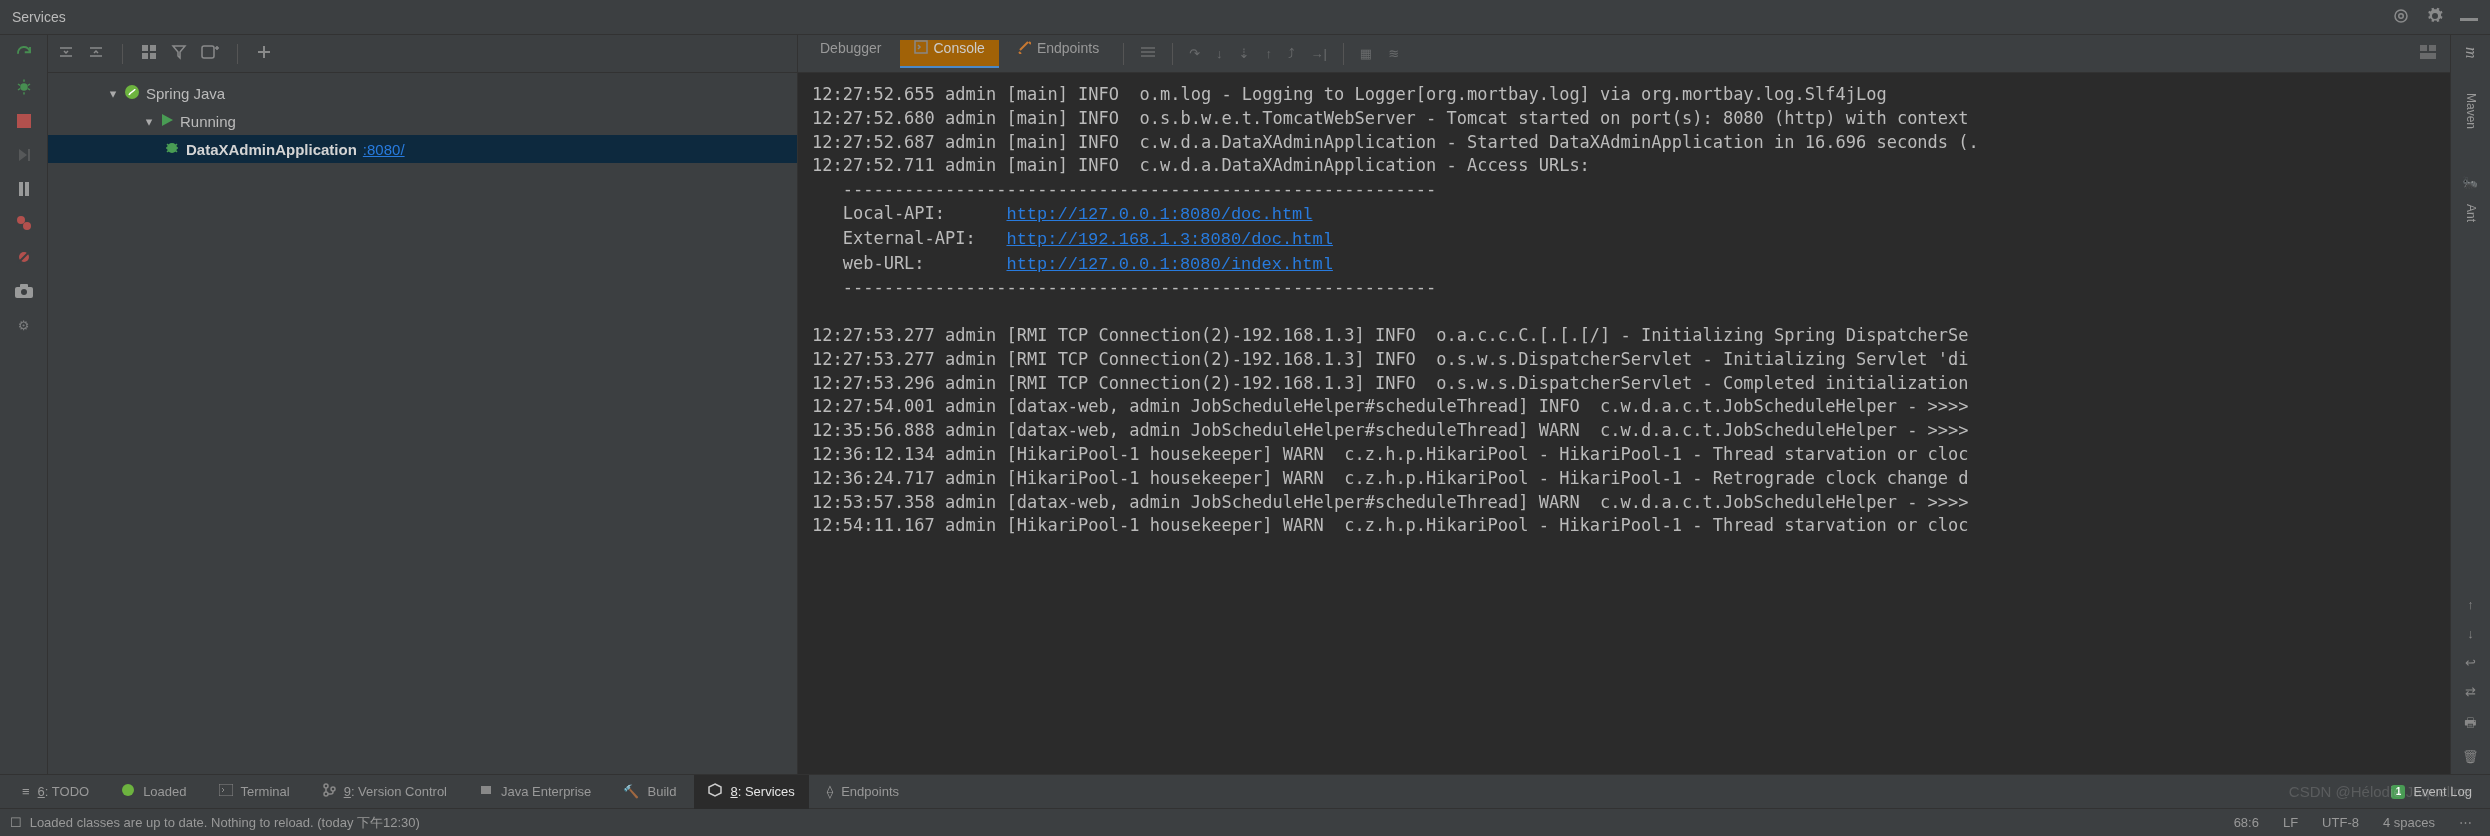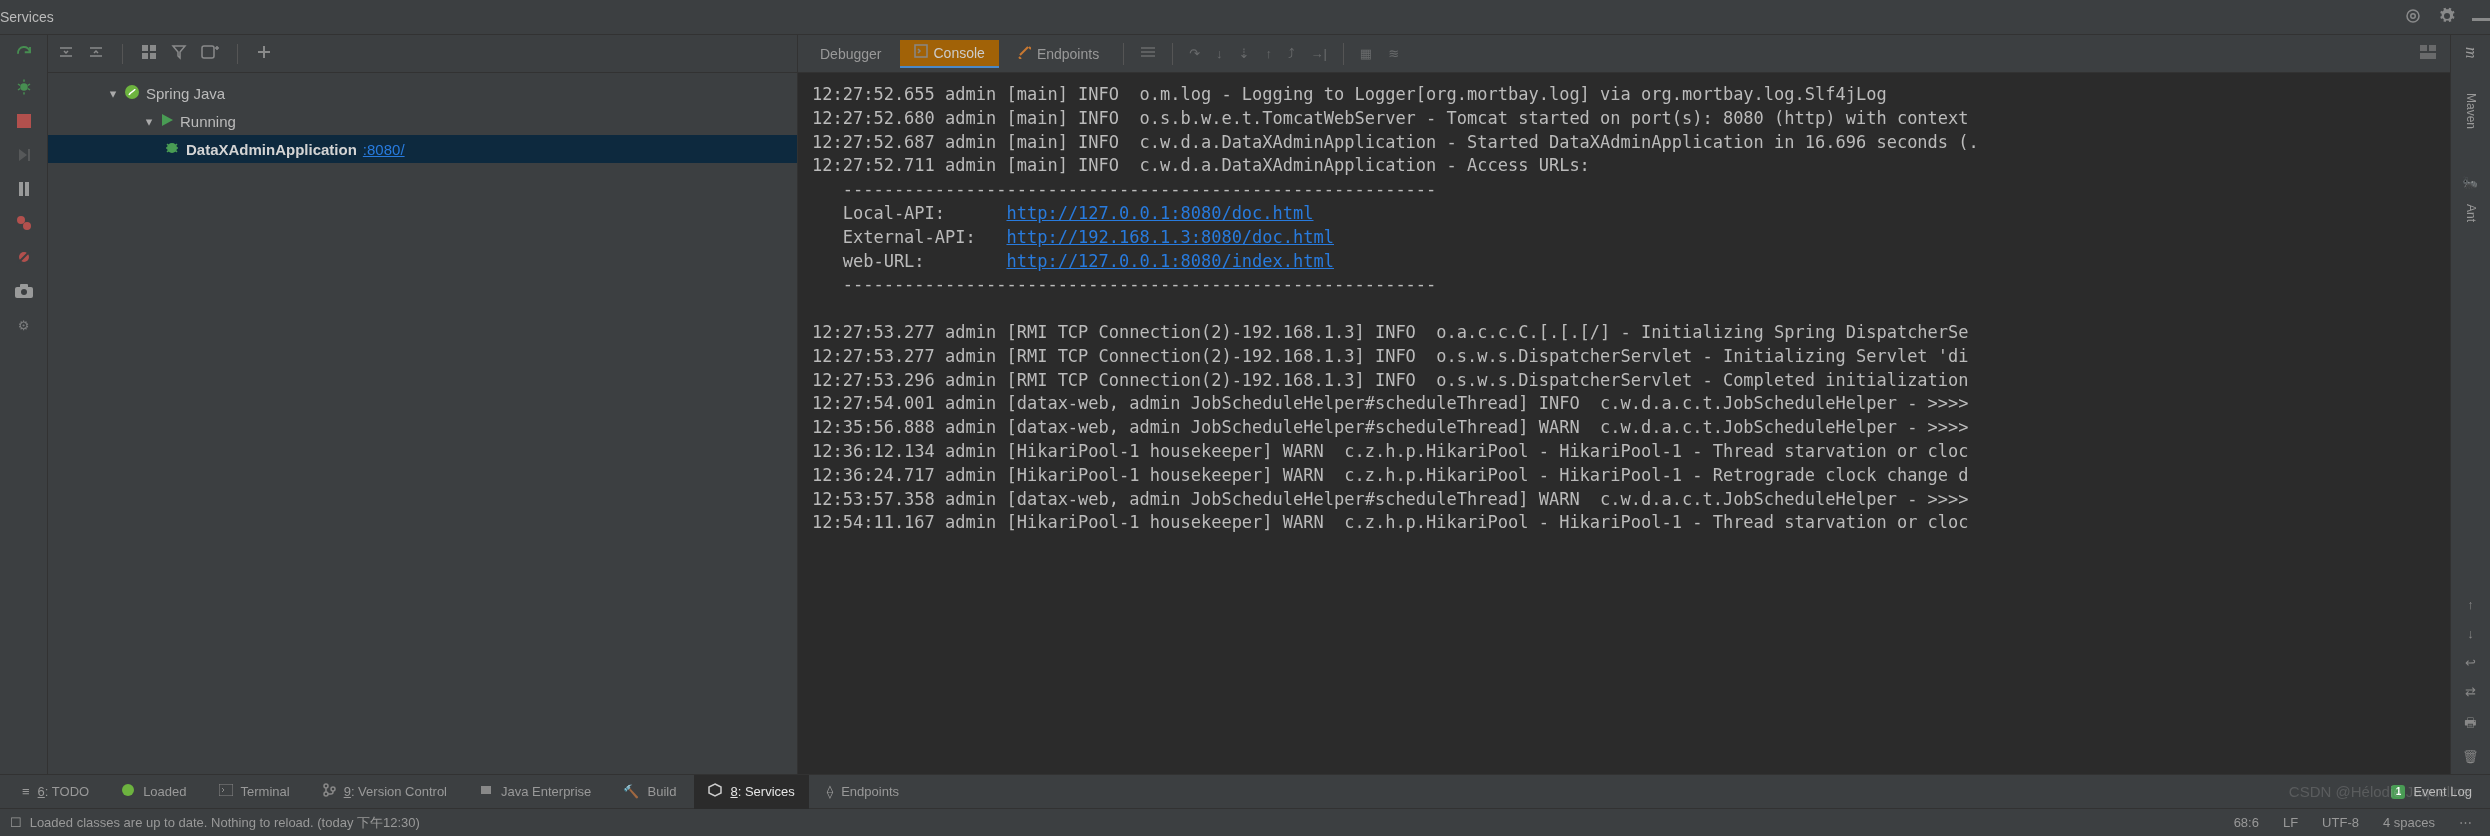--- a/index.html
+++ b/index.html
@@ -12,21 +12,21 @@
   height: 836px;
   overflow: hidden;
   position: relative;
 }
 .panel-header {
   height: 35px;
   background: #3c3f41;
   border-bottom: 1px solid #323232;
   display: flex;
   align-items: center;
-  padding: 0 0;
+  padding: 0 12px;
   justify-content: space-between;
 }
 .panel-title { color: #bbbbbb; font-size: 14px; }
 .header-right { display: flex; gap: 16px; align-items: center; }
 .header-right svg { opacity: 0.7; cursor: pointer; }
 
 .body-row { display: flex; height: calc(100% - 35px - 34px - 28px); }
 
 .left-rail {
   width: 48px;
@@ -108,41 +108,40 @@
   align-items: center;
   background: #3c3f41;
   padding: 0 8px;
   gap: 4px;
   border-bottom: 1px solid #323232;
 }
 .ctab {
   padding: 0 14px;
   height: 28px;
   display: flex;
-  align-items: center;
   gap: 6px;
   color: #999;
   cursor: pointer;
   font-size: 14px;
 }
 .ctab.active { background: #a16207; color: #ccc; border-bottom: 2px solid #4a88c7; }
 .ctab-sep { width:1px; height:22px; background:#555; margin:0 6px; }
 .ctab-icon { opacity: 0.6; cursor:pointer; padding:0 6px; }
 
 .console-body {
   flex: 1;
   padding: 10px 14px;
   font-family: "Menlo", "Consolas", monospace;
   font-size: 17px;
   line-height: 1.4;
   color: #bbbbbb;
   white-space: pre;
   overflow: hidden;
 }
-.console-body a { color: #287bde; text-decoration: underline; }
+.console-body a { color: #287bde; text-decoration: underline; font-family: Liberation Mono, monospace; }
 .log-line { display: block; }
 
 .bottom-bar {
   height: 34px;
   background: #3c3f41;
   border-top: 1px solid #323232;
   display: flex;
   align-items: center;
   padding: 0 8px;
   gap: 4px;

